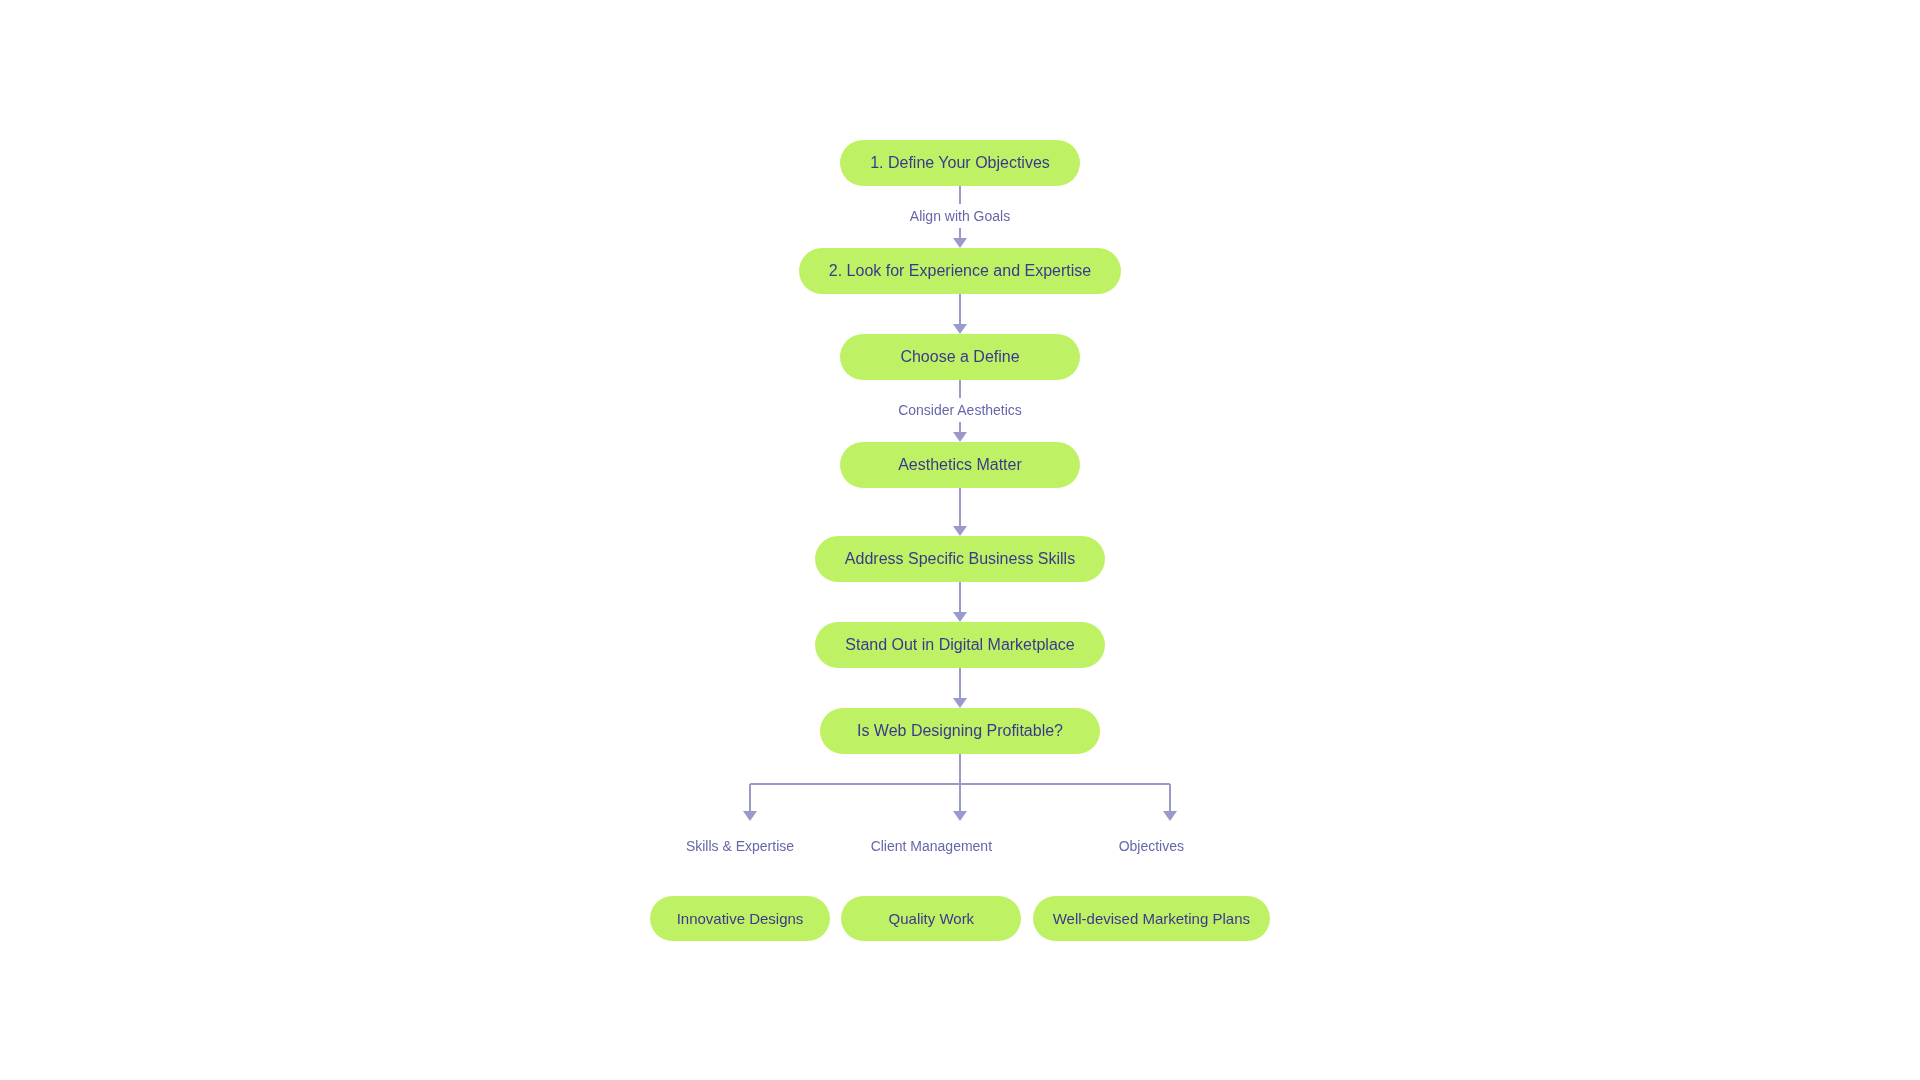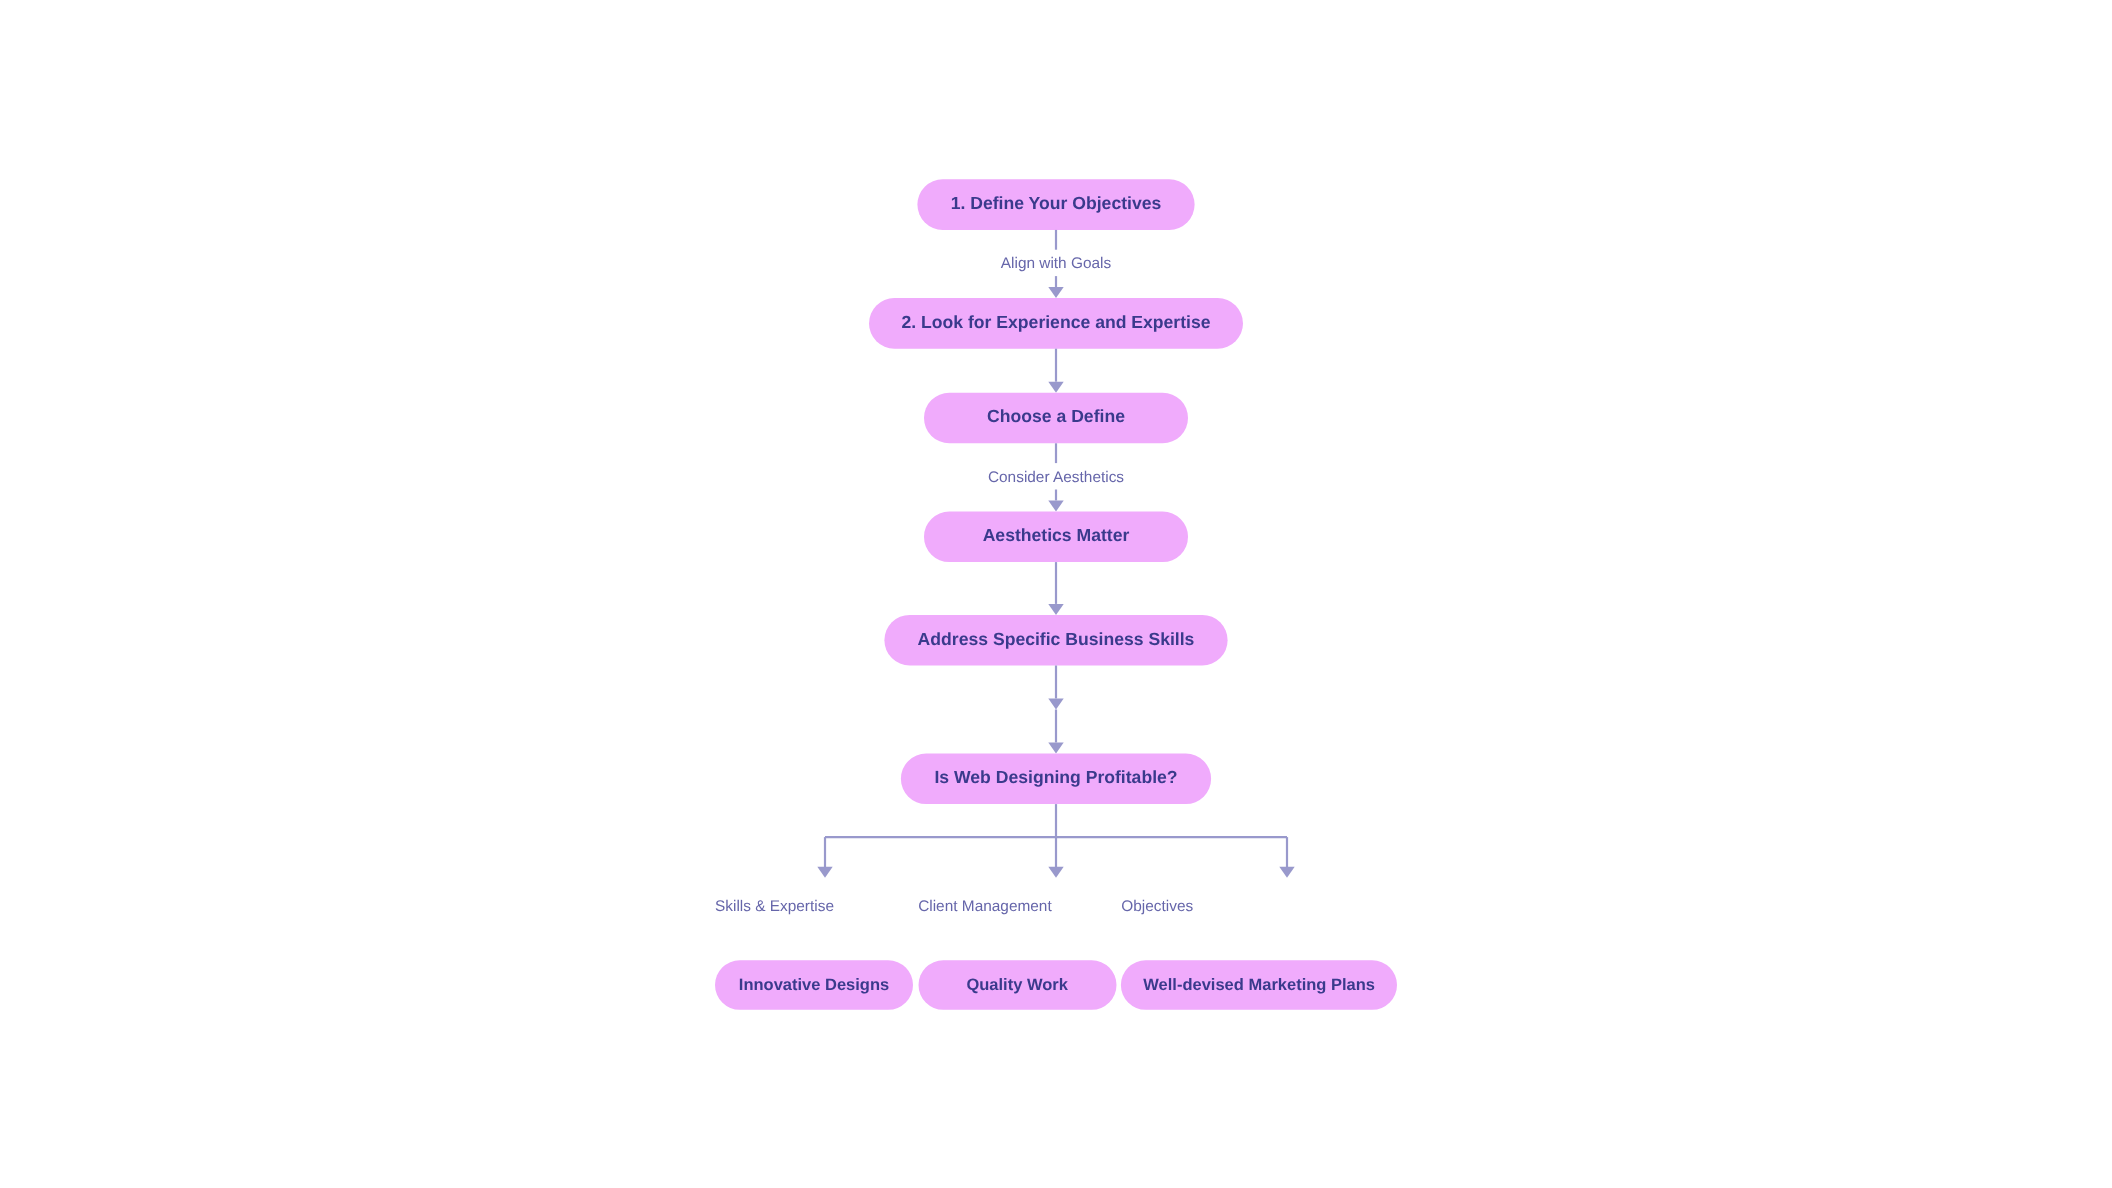--- a/index.html
+++ b/index.html
@@ -16,26 +16,26 @@
 
     .diagram-container {
       display: flex;
       flex-direction: column;
       align-items: center;
       position: relative;
       width: 600px;
     }
 
     .node {
-      background: #f0abfc;
+      background: #bef264;
       border-radius: 30px;
       padding: 14px 30px;
       color: #3a3a8c;
       font-size: 16px;
-      font-weight: 700;
+      font-weight: 400;
       text-align: center;
       display: flex;
       align-items: center;
       justify-content: center;
       position: relative;
       white-space: nowrap;
     }
 
     .node-wide {
       min-width: 240px;
@@ -77,21 +77,21 @@
     .branch-row {
       display: flex;
       flex-direction: row;
       width: 620px;
       justify-content: space-between;
     }
 
     .branch-item {
       display: flex;
       flex-direction: column;
-      align-items: flex-start;
+      align-items: center;
     }
 
     .node-small {
       min-width: 180px;
       max-width: 220px;
       font-size: 15px;
       padding: 14px 20px;
       margin-top: 36px;
     }
 
@@ -147,20 +147,23 @@
 
   <div class="node node-wider">
     <span>Address Specific Business Skills</span>
   </div>
 
   <div class="connector">
     <div class="line" style="height:30px;"></div>
     <div class="arrow-down"></div>
   </div>
 
+  <div class="node node-wider">
+    <span>Stand Out in Digital Marketplace</span>
+  </div>
 
   <div class="connector">
     <div class="line" style="height:30px;"></div>
     <div class="arrow-down"></div>
   </div>
 
   <div class="node node-wider">
     <span>Is Web Designing Profitable?</span>
   </div>
 

